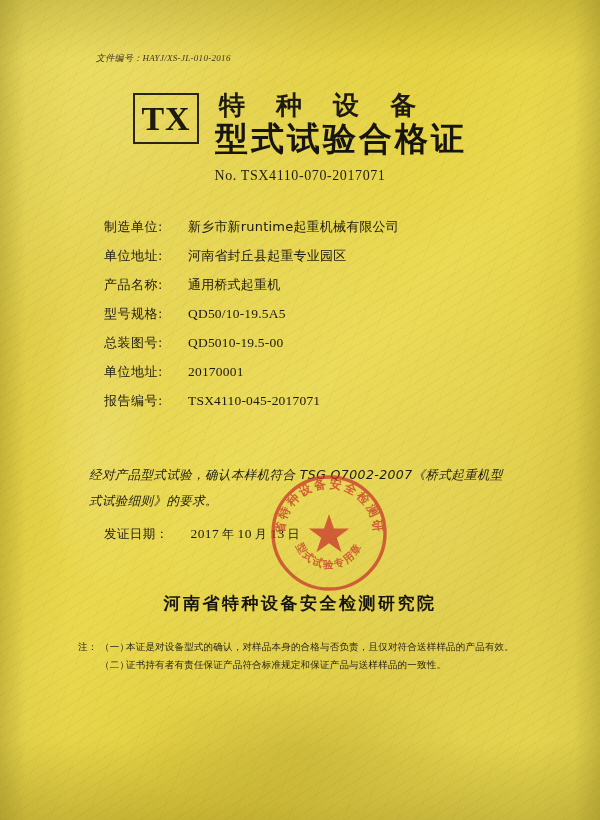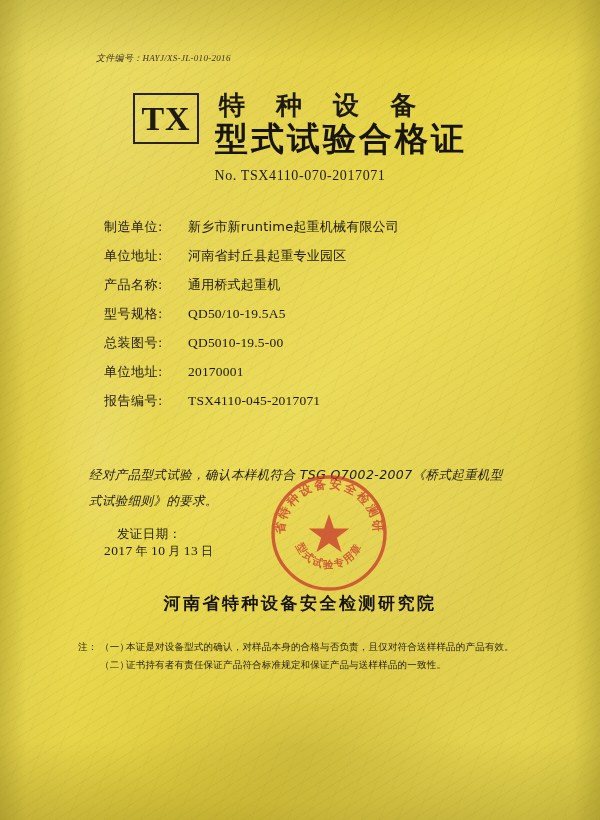--- a/index.html
+++ b/index.html
@@ -187,22 +187,21 @@
   }
   .issue-row {
     position: absolute;
     left: 104px;
     top: 526px;
     font-family: "DejaVu Sans", sans-serif;
     font-size: 12.5px;
     color: #1d1a12;
     letter-spacing: 0.4px;
     display: flex;
-    align-items: center;
-    flex-direction: column;
+    align-items: flex-start;
   }
   .issue-label { margin-right: 22px; }
   .issue-date { font-family: "Liberation Serif", serif; font-size: 13.5px; }
   .issue-date .u { font-family: "DejaVu Sans", sans-serif; font-size: 12px; padding: 0 3px; }
 
   
   .seal {
     position: absolute;
     left: 268px;
     top: 472px;

